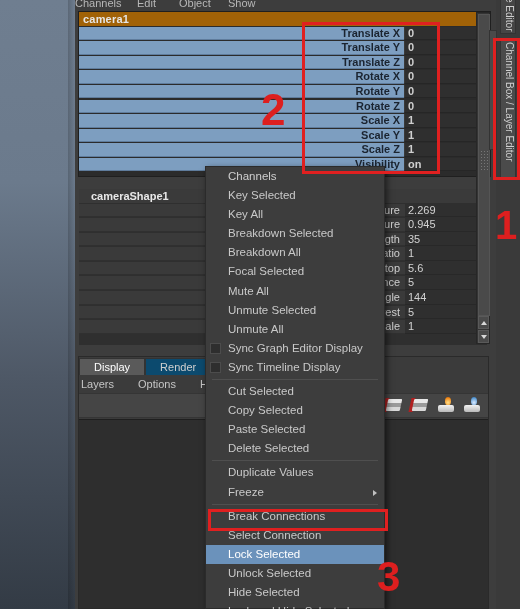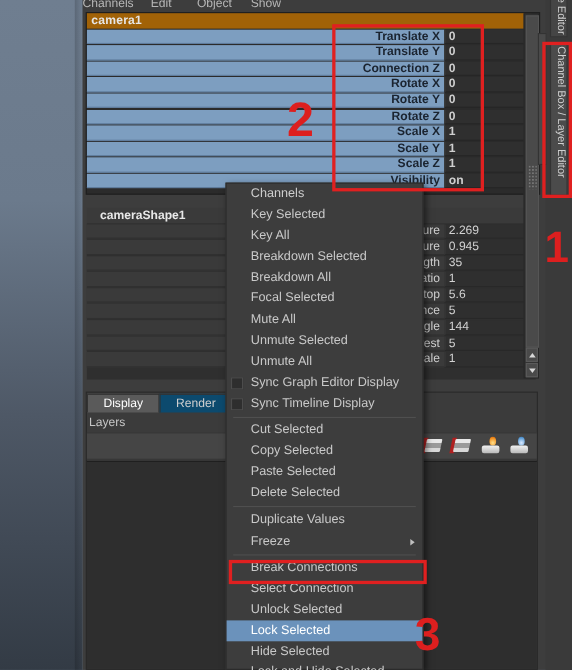--- a/index.html
+++ b/index.html
@@ -153,21 +153,21 @@
     position:absolute;left:78px;top:356px;width:411px;height:253px;
     background:#3b3b3b;border:1px solid #2a2a2a;box-sizing:border-box;
   }
   .ltabs{position:absolute;left:79px;top:358px;height:17px;display:flex;}
   .ltab{
     height:17px;line-height:17px;padding:0 14px;font-size:11px;color:#cfcfcf;
     background:#0c4a6e;border:1px solid #333;border-bottom:none;
     box-sizing:border-box;
   }
   .ltab.active{background:#5a5a5a;color:#fff;}
-  .lmenu{position:absolute;left:81px;top:377px;height:15px;display:flex;gap:8px;flex-direction:column;}
+  .lmenu{position:absolute;left:81px;top:377px;height:15px;display:flex;gap:24px;}
   .lmenu span{font-size:11px;color:#c6c6c6;line-height:15px;}
   .ltoolbar{
     position:absolute;left:79px;top:393px;width:409px;height:25px;background:#454545;
     border-top:1px solid #353535;border-bottom:1px solid #353535;box-sizing:border-box;
   }
   .licons{position:absolute;right:6px;top:3px;display:flex;gap:6px;align-items:center;}
   .licon{width:20px;height:18px;position:relative;}
   .licon .stack{
     position:absolute;left:3px;top:2px;width:14px;height:12px;
     background:linear-gradient(180deg,#e8e8e8 0 33%,#9a9a9a 33% 66%,#d8d8d8 66% 100%);
@@ -249,21 +249,21 @@
   <div class="cb-rows">
     <div class="cb-row">
       <div class="name">Translate X</div>
       <div class="val">0</div>
     </div>
     <div class="cb-row">
       <div class="name">Translate Y</div>
       <div class="val">0</div>
     </div>
     <div class="cb-row">
-      <div class="name">Connection Z</div>
+      <div class="name">Translate Z</div>
       <div class="val">0</div>
     </div>
     <div class="cb-row">
       <div class="name">Rotate X</div>
       <div class="val">0</div>
     </div>
     <div class="cb-row">
       <div class="name">Rotate Y</div>
       <div class="val">0</div>
     </div>
@@ -408,22 +408,22 @@
     <div class="ctxitem">Delete Selected</div>
     <div class="ctxsep"></div>
     <div class="ctxitem">Duplicate Values</div>
     <div class="ctxitem">
       <span>Freeze</span>
       <span class="sub"></span>
     </div>
     <div class="ctxsep"></div>
     <div class="ctxitem">Break Connections</div>
     <div class="ctxitem">Select Connection</div>
+    <div class="ctxitem highlight">Lock Selected</div>
     <div class="ctxitem">Unlock Selected</div>
-    <div class="ctxitem highlight">Lock Selected</div>
     <div class="ctxitem">Hide Selected</div>
     <div class="ctxitem">Lock and Hide Selected</div>
 
   </div>
 
   <div class="redbox" style="left:302px;top:22px;width:138px;height:152px"></div>
   <div class="redbox" style="left:493px;top:38px;width:27px;height:142px"></div>
   <div class="redbox" style="left:208px;top:509px;width:180px;height:22px"></div>
 
   <div class="rednum" style="left:495px;top:205px;font-size:40px">1</div>

